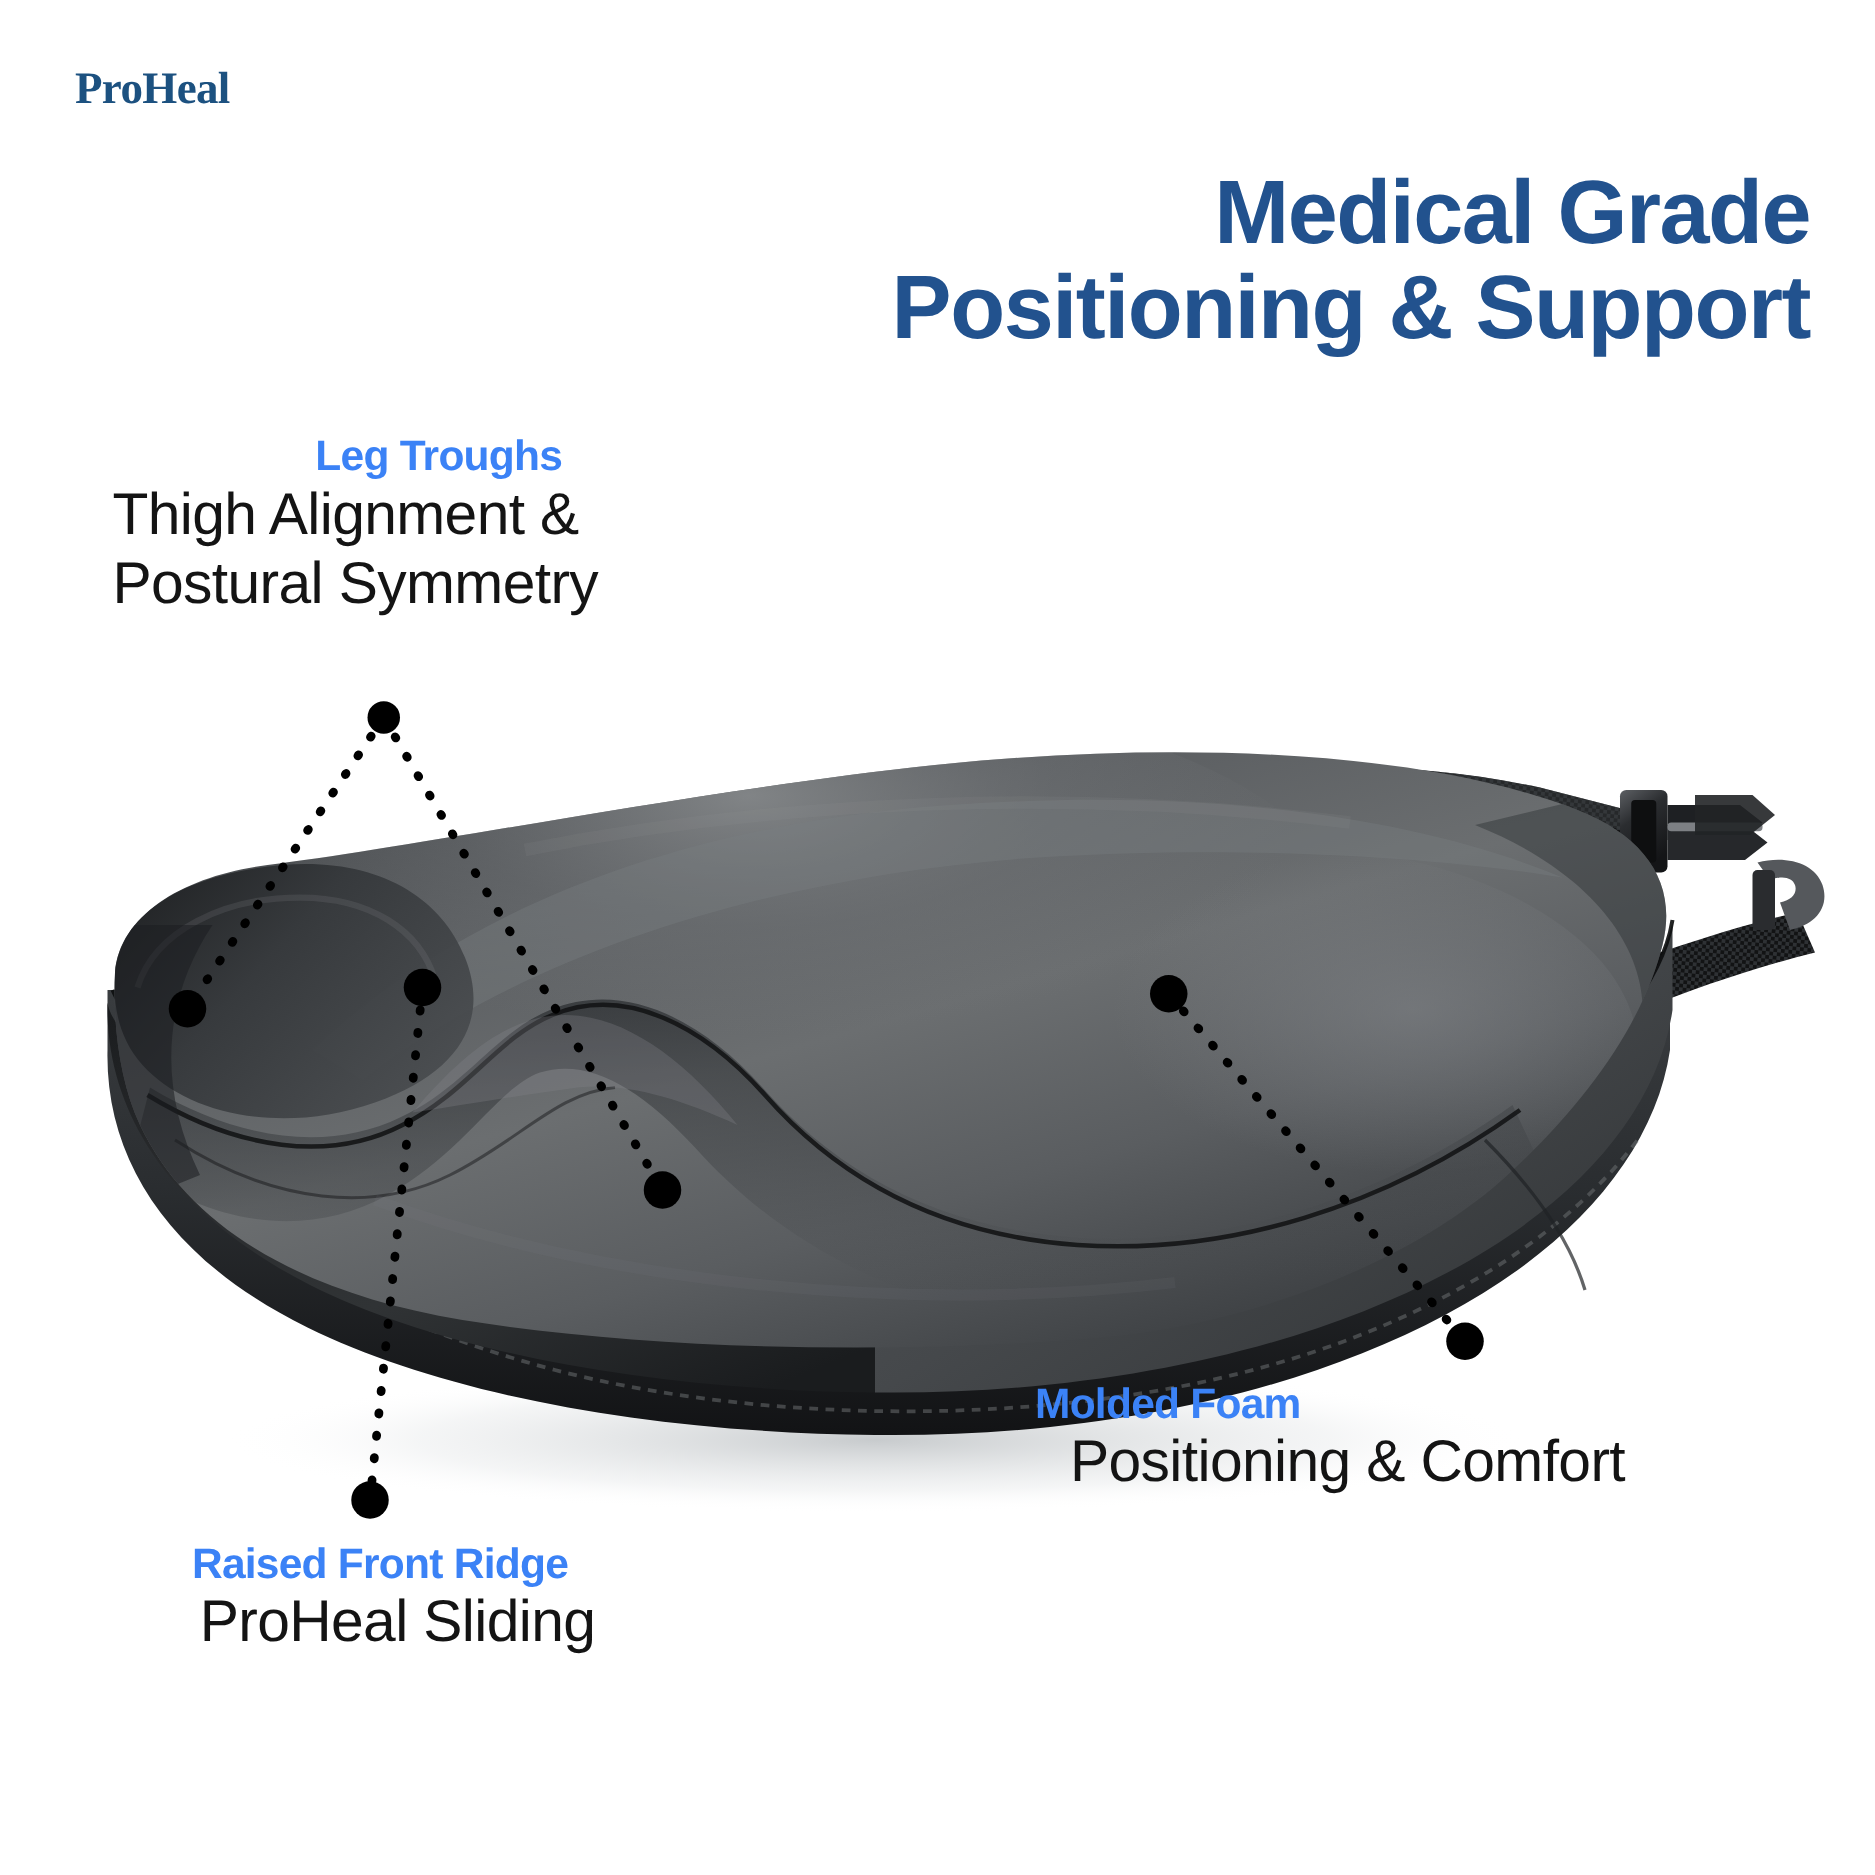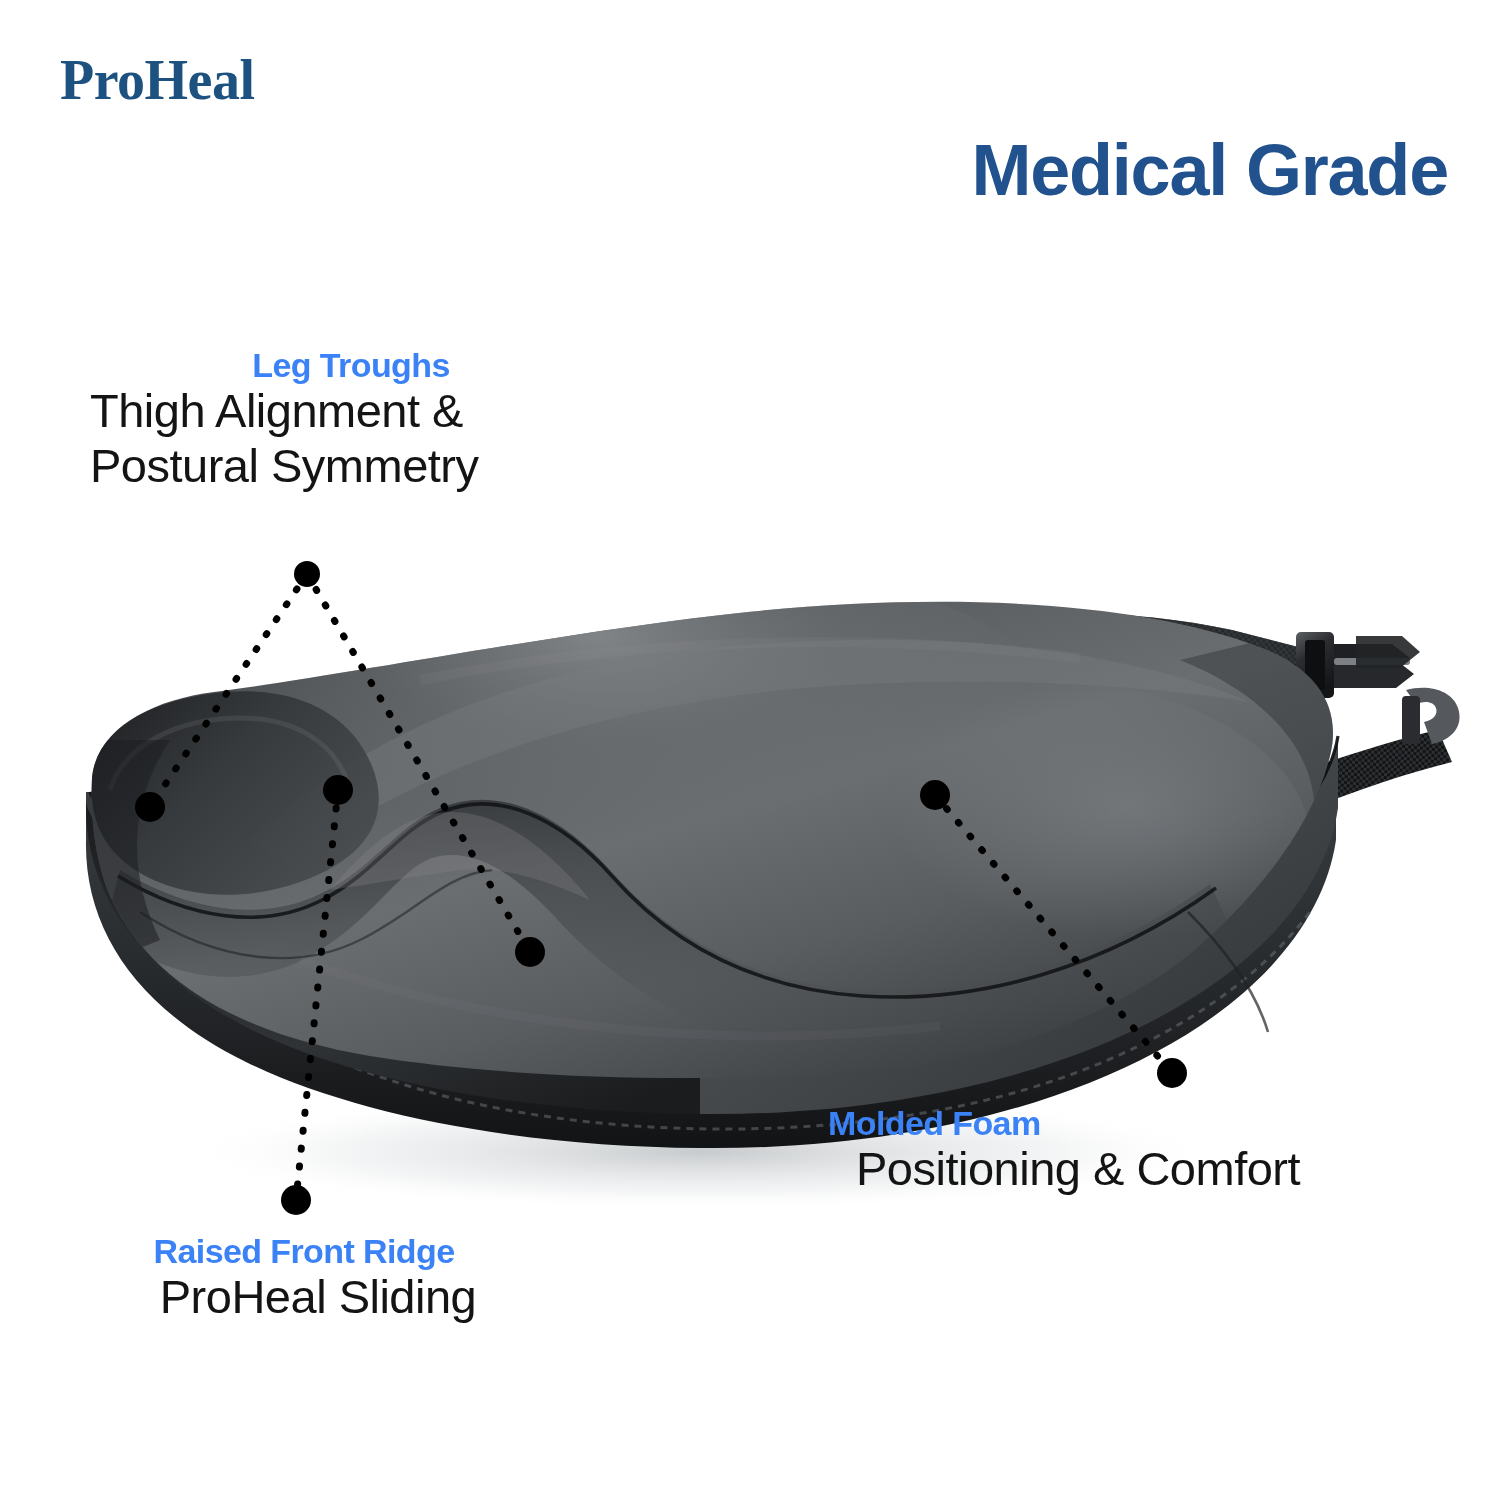--- a/index.html
+++ b/index.html
@@ -17,21 +17,21 @@
     -webkit-font-smoothing: antialiased;
   }
 
   
   #brand-logo {
     position: absolute;
     left: 60px;
     top: 52px;
     font-family: "Liberation Serif", serif;
     font-weight: 700;
-    font-size: 56px;
+    font-size: 36px;
     letter-spacing: -0.5px;
     color: #1c5180;
     line-height: 1;
     white-space: nowrap;
   }
 
   
   #headline {
     position: absolute;
     right: 52px;
@@ -108,20 +108,21 @@
 </style>
 </head>
 <body>
 
 <div id="page">
 
   <div id="brand-logo">ProHeal</div>
 
   <div id="headline">
     <span class="hl-line">Medical Grade</span>
+    <span class="hl-line">Positioning &amp; Support</span>
   </div>
 
   <div id="product-stage">
     <svg width="1500" height="700" viewBox="0 0 1500 700" xmlns="http://www.w3.org/2000/svg">
       <defs>
 
         <linearGradient id="gTop" x1="0.12" y1="0.08" x2="0.78" y2="0.95">
           <stop offset="0%" stop-color="#44474a"></stop>
           <stop offset="22%" stop-color="#5b5e61"></stop>
           <stop offset="48%" stop-color="#6b6e70"></stop>

